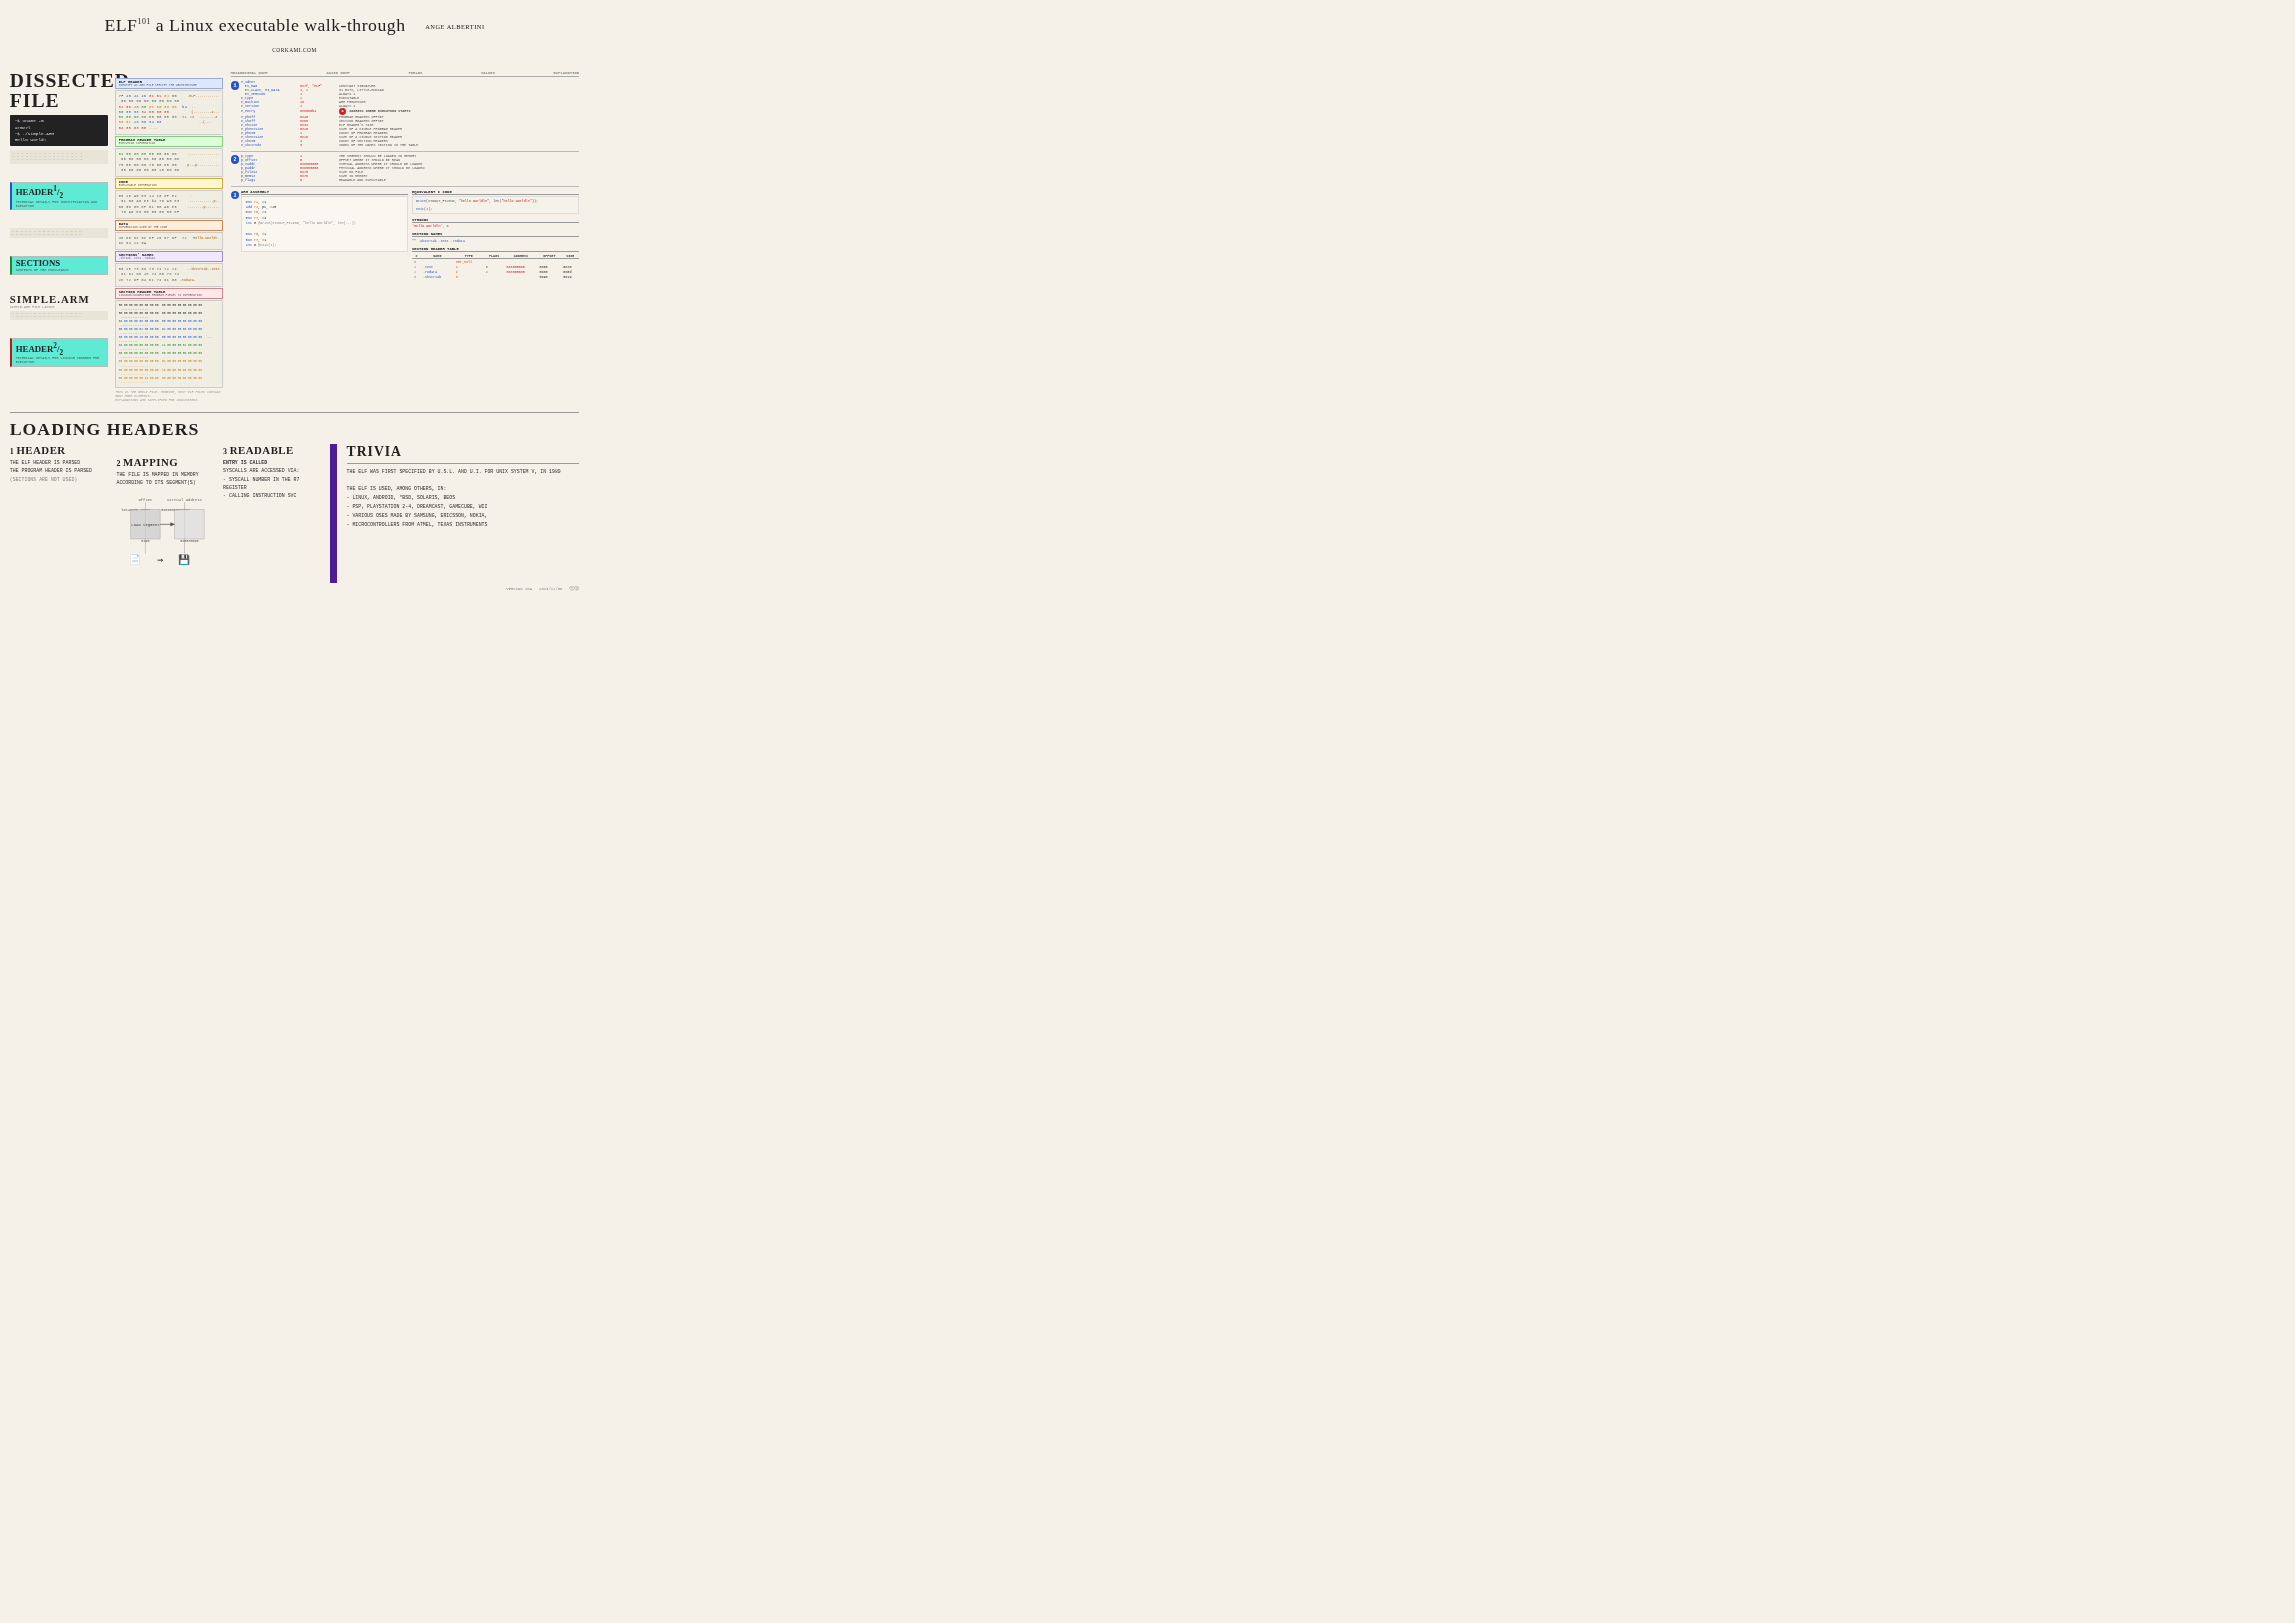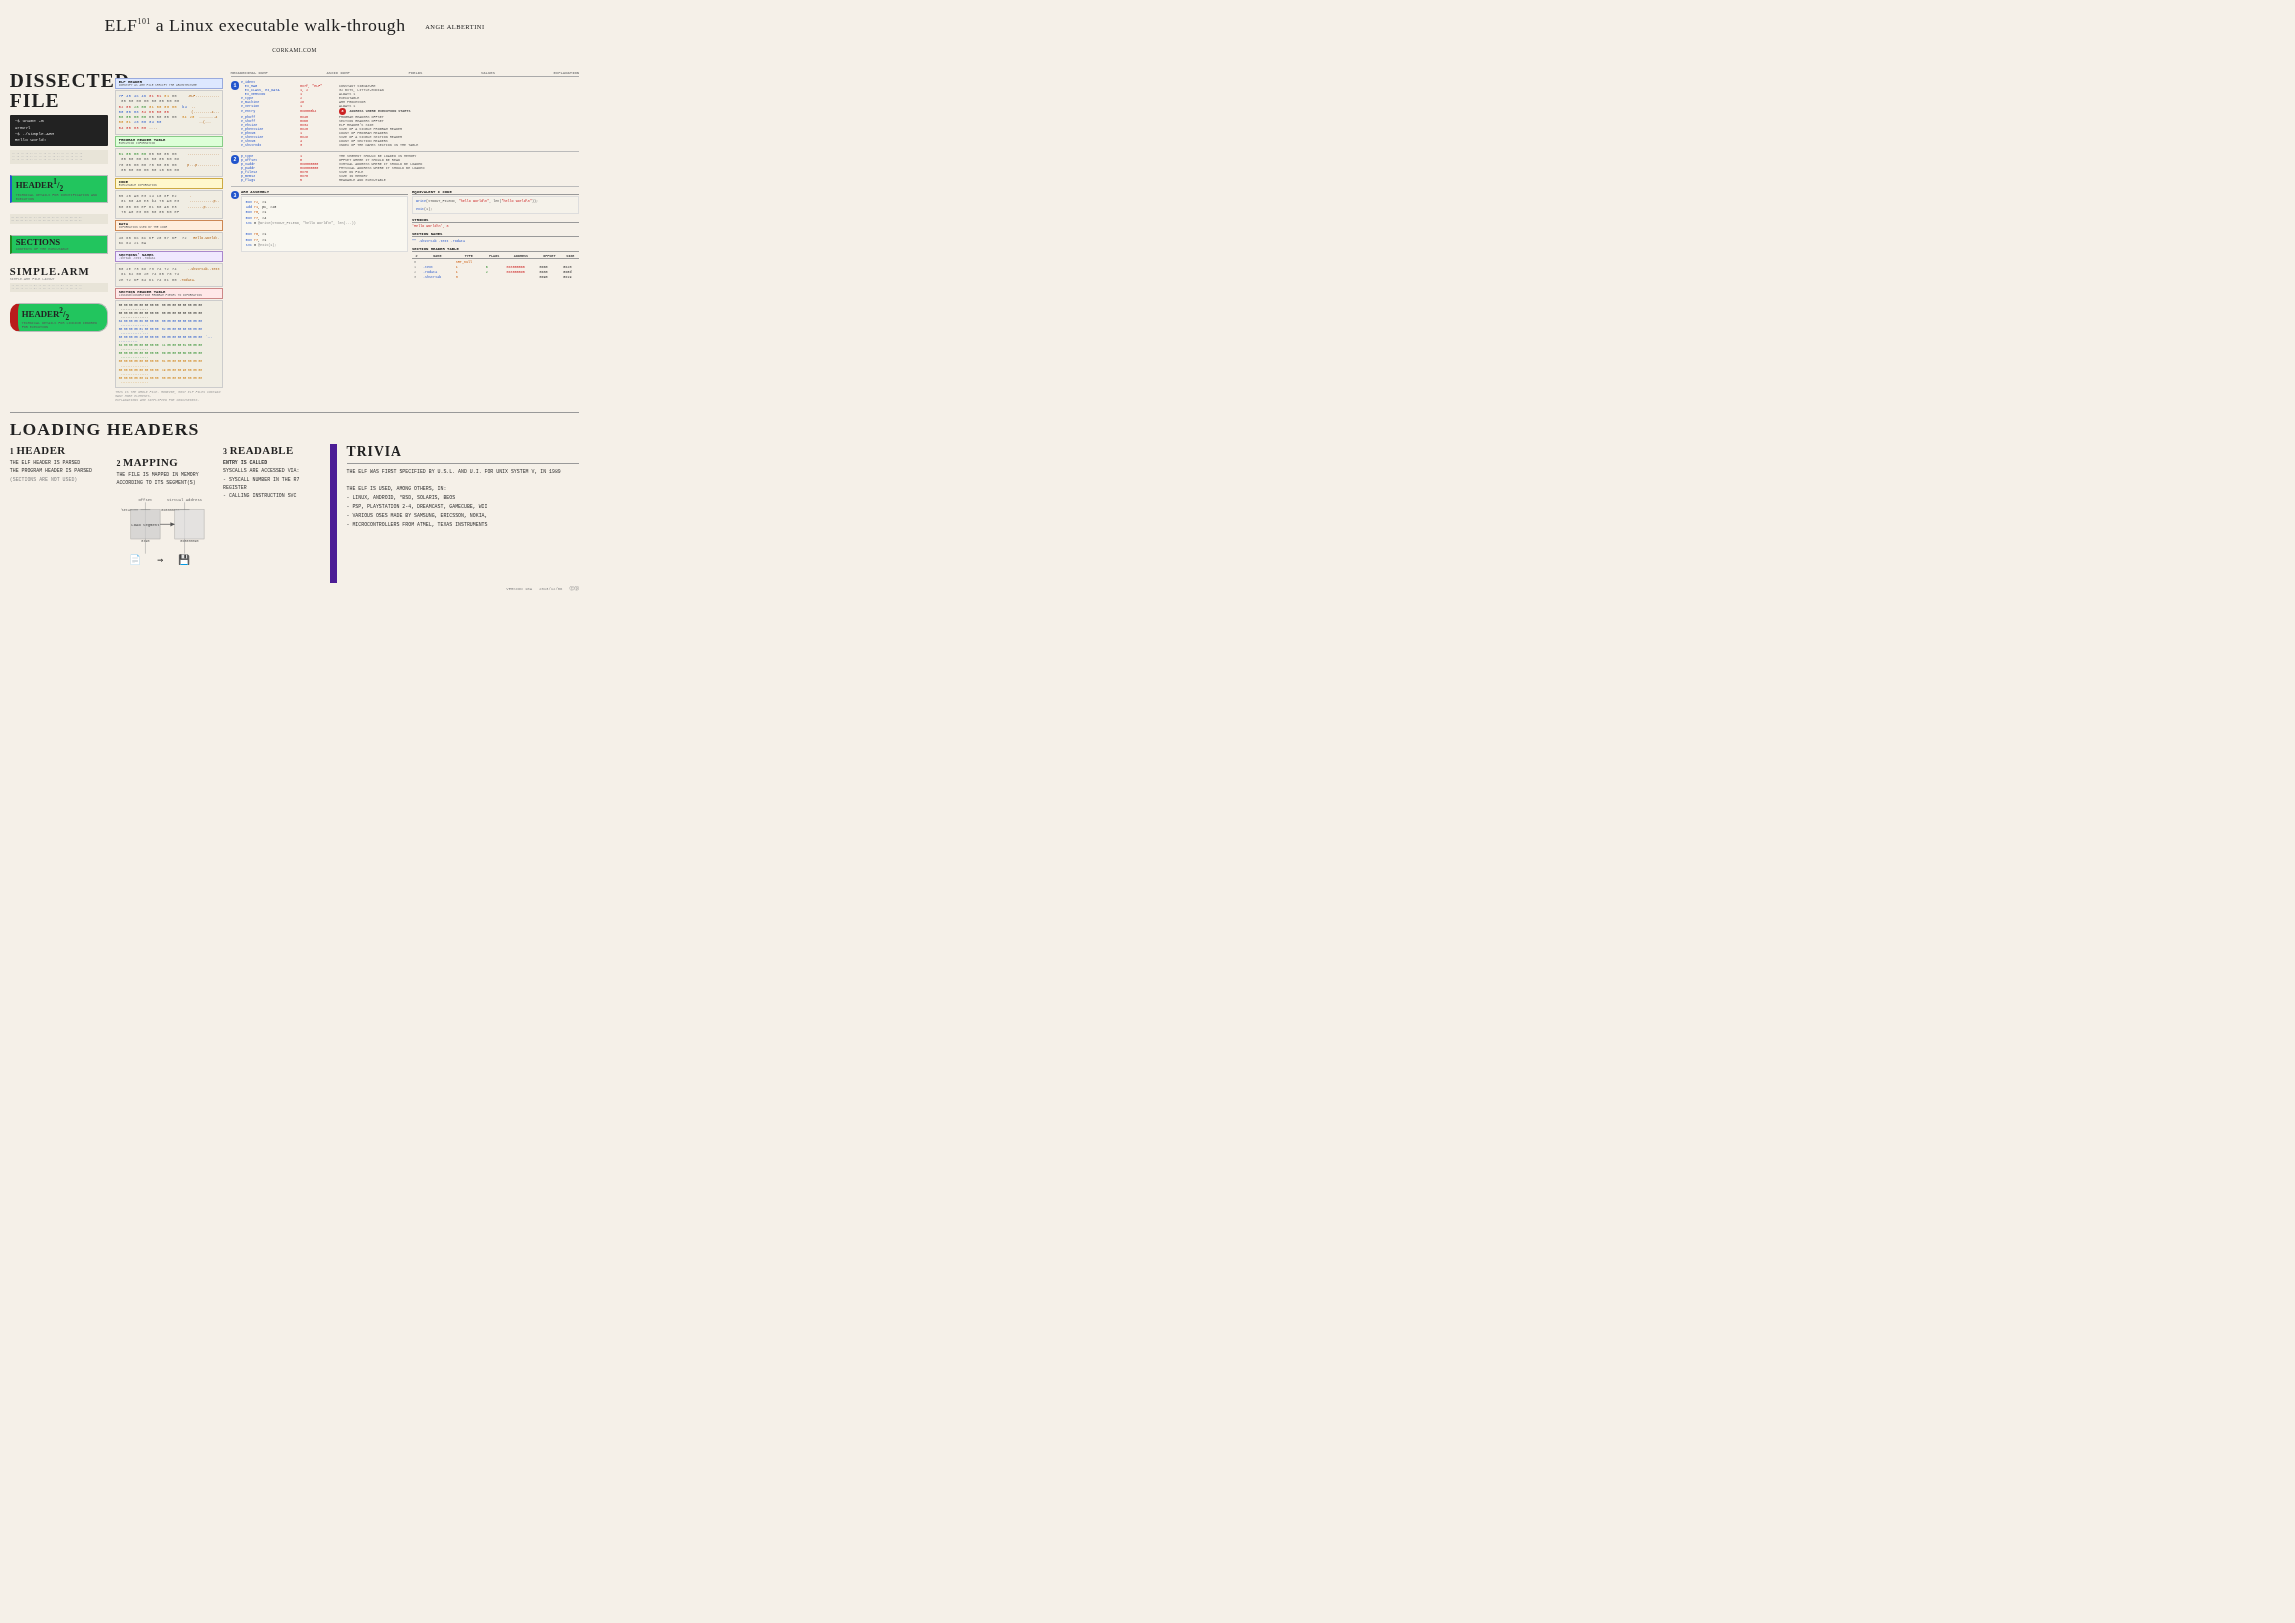--- a/index.html
+++ b/index.html
@@ -57,23 +57,23 @@
       margin-top: 11px;
     }
     .simple-arm-sub {
       font-size: 3.4px;
       color: #888;
       line-height: 1.3;
     }
 
     
     .section-box {
-      background: #22c55e;
+      background: #5eead4;
       border: 0.5px solid #bbb;
-      margin: 11px 0;
+      margin: 18px 0;
       padding: 1.5px 3.9px;
     }
     .section-box .title {
       font-family: Georgia, serif;
       font-size: 8.8px;
       font-weight: bold;
     }
     .section-box .subtitle {
       font-size: 3.4px;
       color: #555;
@@ -248,21 +248,21 @@
     <div style="margin:2.9px 0 1.5px 0;">
       <div class="simple-arm-label">SIMPLE.ARM</div>
       <div class="simple-arm-sub">SIMPLE.ARM FILE LAYOUT</div>
     </div>
 
     <div style="background:#e8e4d8; padding:1.5px; font-size:2.5px; color:#bbb; line-height:1.3; margin:1.5px 0;">
       <div>12 25 16 19 A1 B4 12 25 16 19 A1 B4 12 25 16 19</div>
       <div>12 25 16 19 A1 B4 12 25 16 19 A1 B4 12 25 16 19</div>
     </div>
 
-    <div class="section-box" style="border-left:8px solid #b91c1c;border-radius:10px;">
+    <div class="section-box" style="border-left:2px solid #b91c1c;">
       <div class="title">HEADER<sup>2</sup>/<sub>2</sub></div>
       <div class="subtitle">TECHNICAL DETAILS FOR LINKING IGNORED FOR EXECUTION</div>
     </div>
   </div>
 
   <div style="width:108px; flex-shrink:0;">
 
     <div style="margin-bottom:2.5px; font-size:3.4px; color:#888;">&nbsp;</div>
 
     <div style="background:#dde8ff; border:0.5px solid #99aadd; padding:1px 2.5px; margin:1px 0; font-size:3.9px; font-weight:bold;">

